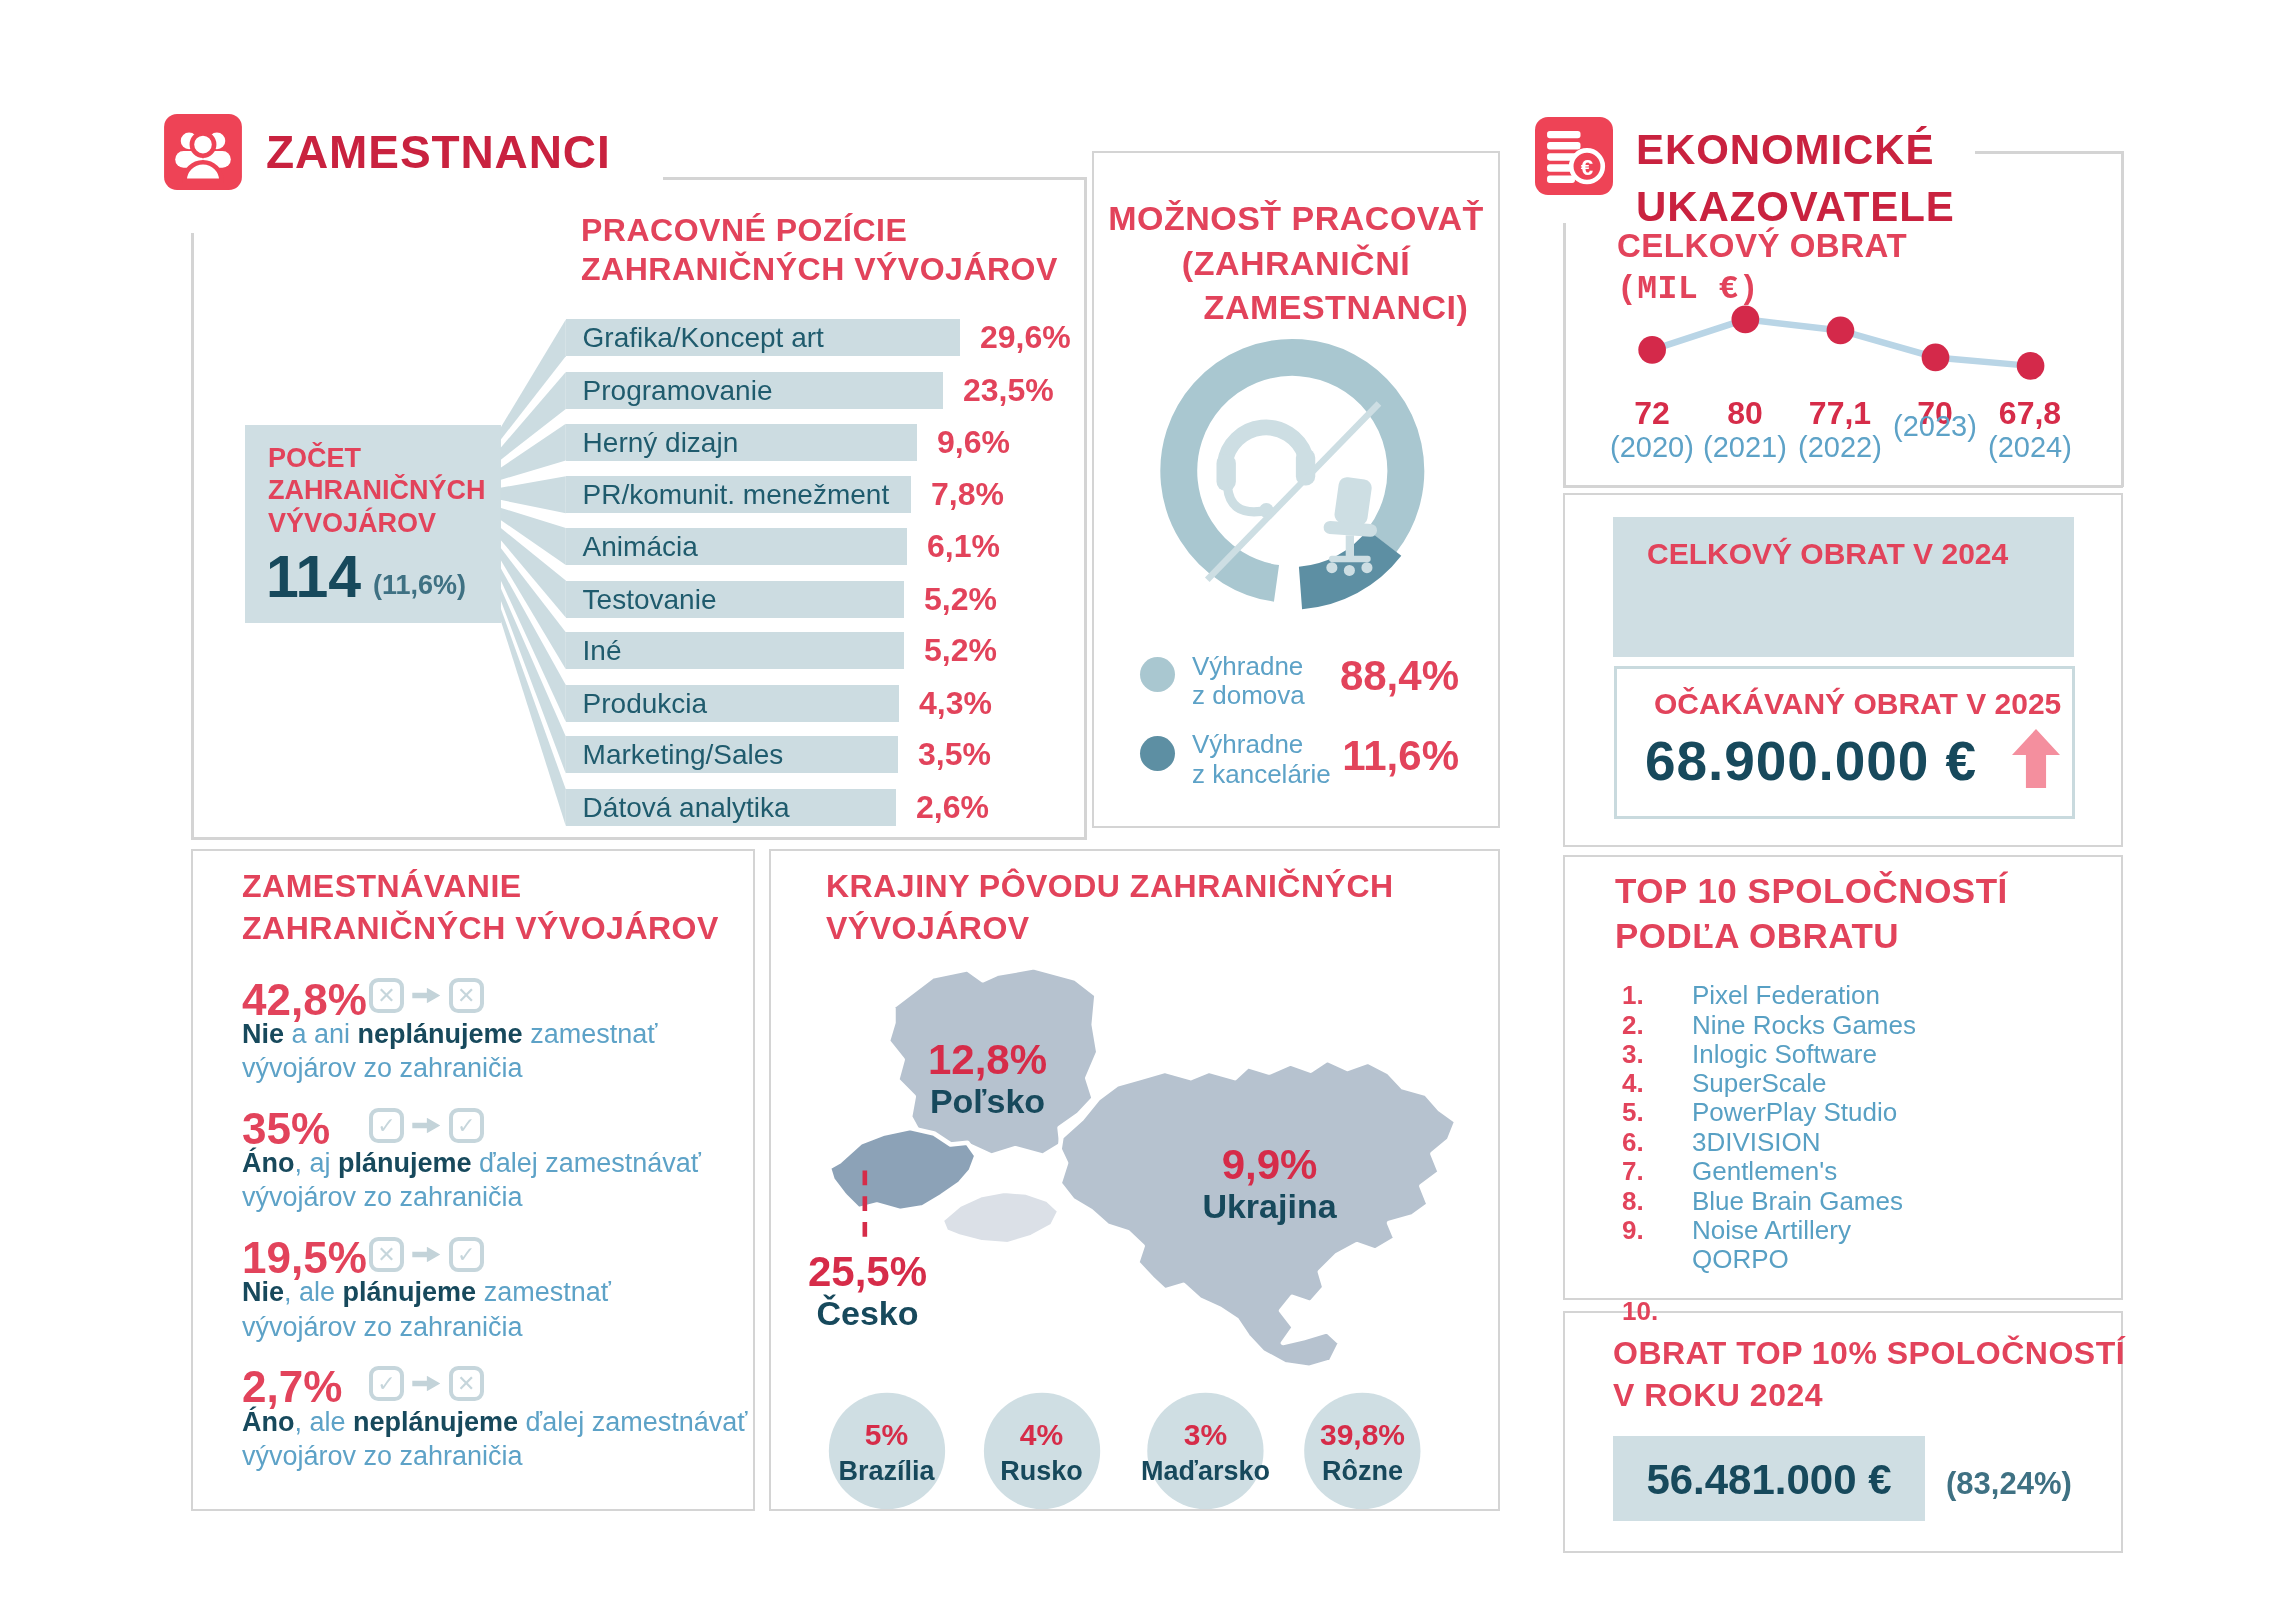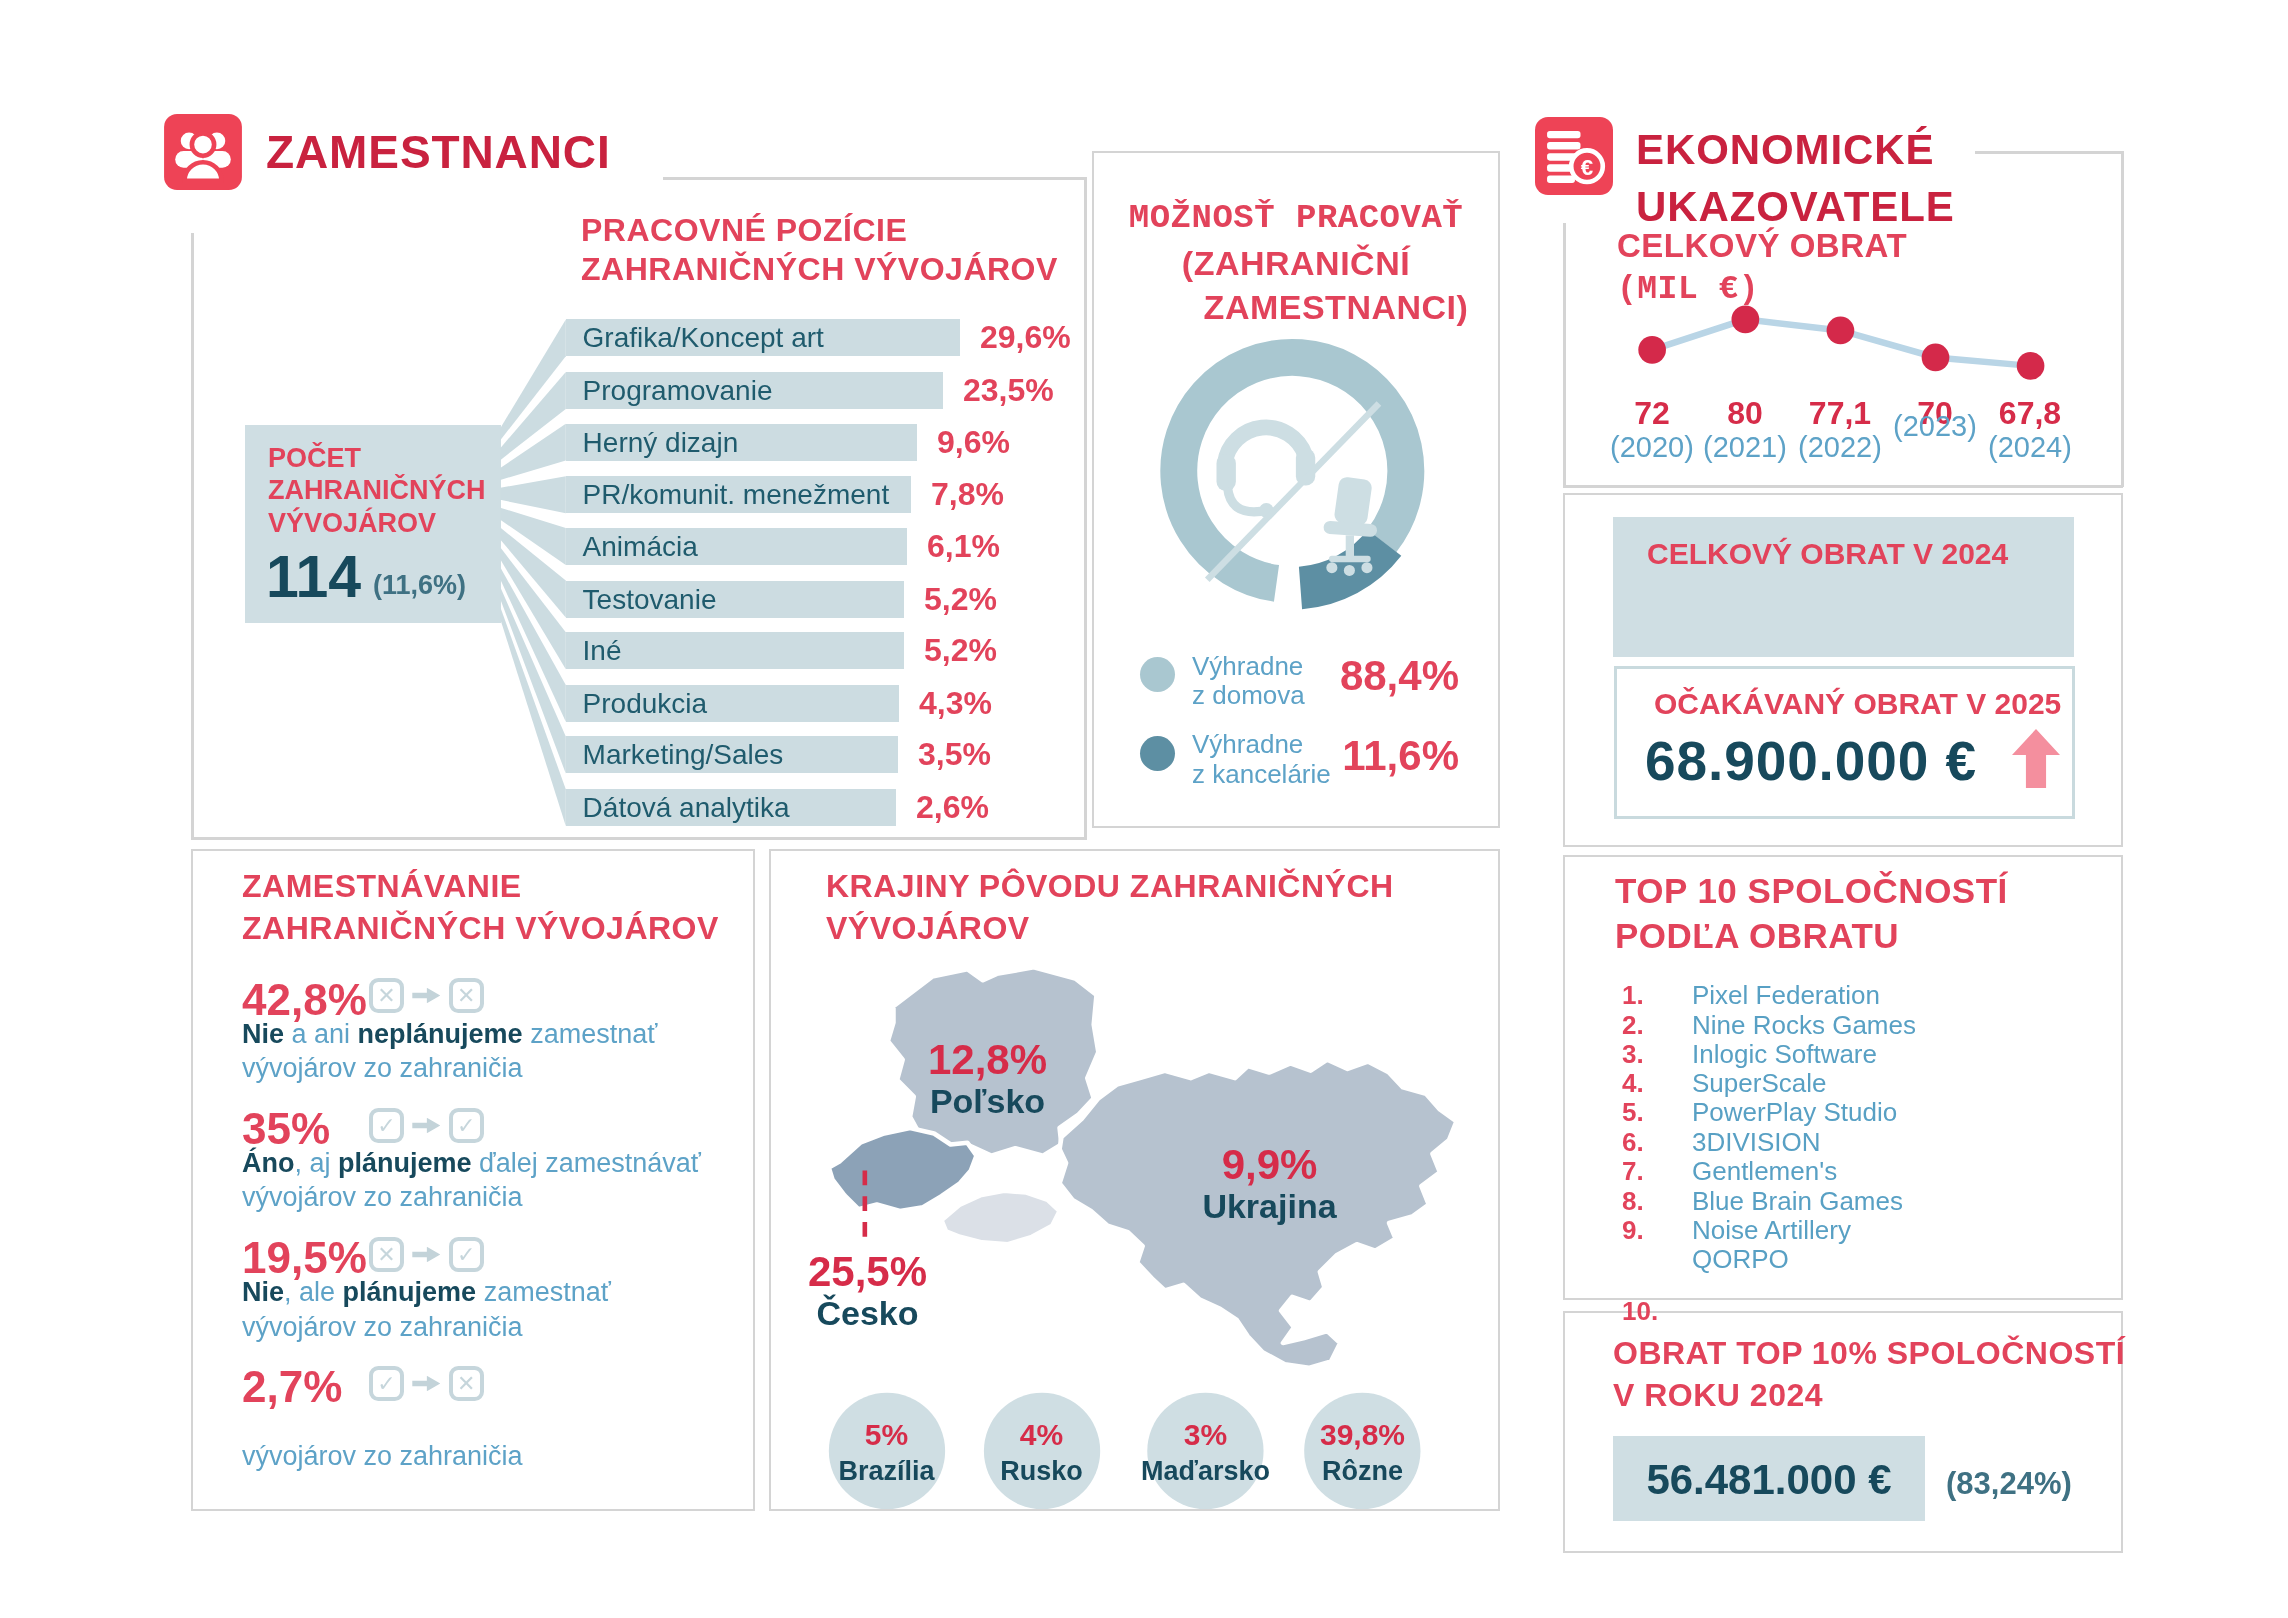--- a/index.html
+++ b/index.html
@@ -201,21 +201,21 @@
       <div class="bar" style="left: 566px; top: 736px; width: 332px;">
         <span>Marketing/Sales</span>
       </div>
       <div class="barpct" style="left: 918px; top: 736px;">3,5%</div>
       <div class="bar" style="left: 566px; top: 789px; width: 330px;">
         <span>Dátová analytika</span>
       </div>
       <div class="barpct" style="left: 916px; top: 789px;">2,6%</div>
     </div>
 
-  <div class="t sectitle z2" style="left:1092px;top:199px;width:408px;text-align:center;font-size:34px;font-family:Liberation Mono, monospace;">MOŽNOSŤ PRACOVAŤ</div>
+  <div class="t sectitle z2" style="left:1092px;top:199px;width:408px;text-align:center;font-size:34px;">MOŽNOSŤ PRACOVAŤ</div>
   <div class="t sectitle z2" style="left:1092px;top:244px;width:408px;text-align:center;font-size:34px;">(ZAHRANIČNÍ</div>
   <div class="t sectitle z2" style="left:1092px;top:288px;width:408px;text-align:center;font-size:34px;padding-left:40px;">ZAMESTNANCI)</div>
 
   <div class="dot z2" style="left:1140px;top:657px;background:var(--donlight);"></div>
   <div class="t legtxt z2" style="left:1192px;top:652px;">Výhradne</div>
   <div class="t legtxt z2" style="left:1192px;top:681px;">z domova</div>
   <div class="t legval z2" style="left:1311px;top:652px;">88,4%</div>
 
   <div class="dot z2" style="left:1140px;top:736px;background:var(--dondark);"></div>
   <div class="t legtxt z2" style="left:1192px;top:730px;">Výhradne</div>
@@ -248,20 +248,21 @@
         <span class="hicon">✓</span>
       </div>
       <div class="hline1" style="left: 242px; top: 1276px;"><span class="b">Nie</span><span class="l">, ale </span><span class="b">plánujeme</span><span class="l"> zamestnať</span></div>
       <div class="hline1 lite" style="left: 242px; top: 1311px;">vývojárov zo zahraničia</div>
       <div class="hpct" style="left: 242px; top: 1362px;">2,7%</div>
       <div class="hicons" style="left: 369px; top: 1366px;">
         <span class="hicon">✓</span>
         <span class="harrow"></span>
         <span class="hicon">✕</span>
       </div>
+      <div class="hline1" style="left: 242px; top: 1406px;"><span class="b">Áno</span><span class="l">, ale </span><span class="b">neplánujeme</span><span class="l"> ďalej zamestnávať</span></div>
       <div class="hline1 lite" style="left: 242px; top: 1440px;">vývojárov zo zahraničia</div>
     </div>
 
   <div class="t sectitle z2" style="left:826px;top:868px;">KRAJINY PÔVODU ZAHRANIČNÝCH</div>
   <div class="t sectitle z2" style="left:826px;top:910px;">VÝVOJÁROV</div>
 
   <div class="mappct z2" style="left:895px;top:1036px;width:185px;">12,8%</div>
   <div class="mapname z2" style="left:895px;top:1082px;width:185px;">Poľsko</div>
   <div class="mappct z2" style="left:1177px;top:1141px;width:185px;">9,9%</div>
   <div class="mapname z2" style="left:1177px;top:1187px;width:185px;">Ukrajina</div>

